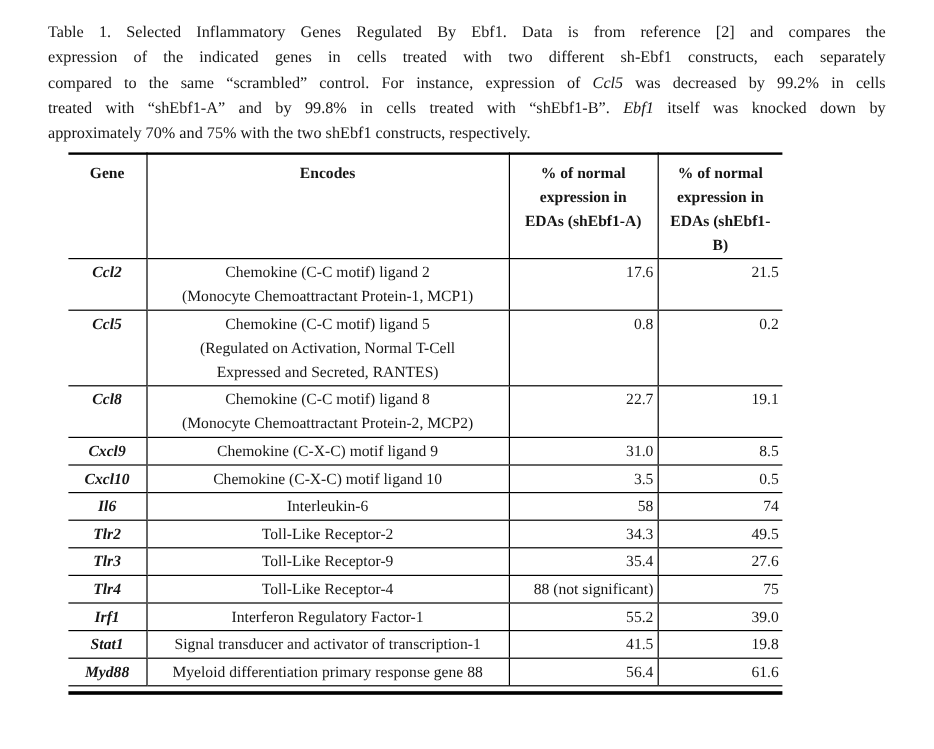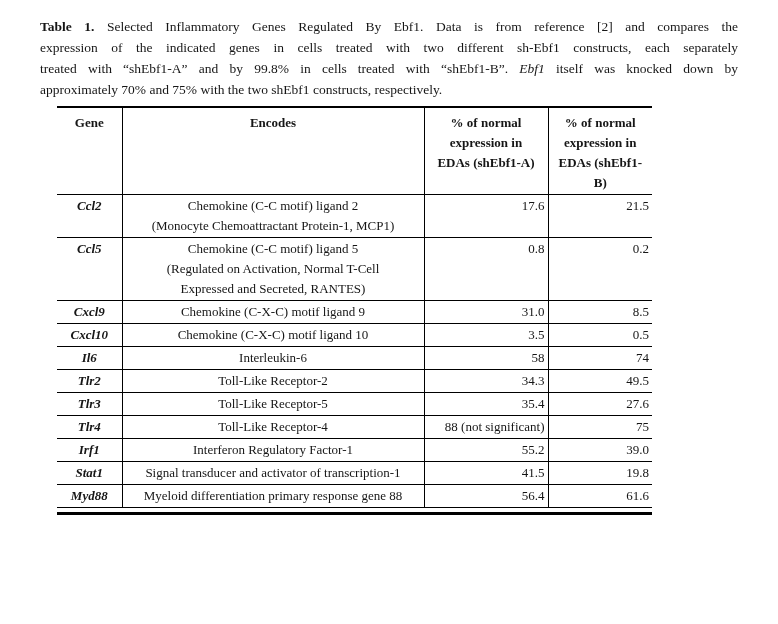--- a/index.html
+++ b/index.html
@@ -50,22 +50,23 @@
     width: 595px;
     margin-top: 4px;
     border-top: 3px solid #000;
     height: 0;
   }
 </style>
 </head>
 <body>
 
 <div class="caption">
-    <div class="cap-line"><span style="font-weight: bold;">Table 1.</span><span> Selected Inflammatory Genes Regulated By Ebf1. Data is from reference [2] and compares the</span></div>
+    <div class="cap-line"><span style="font-weight: normal;">Table 1.</span><span> Selected Inflammatory Genes Regulated By Ebf1. Data is from reference [2] and compares the</span></div>
     <div class="cap-line"><span>expression of the indicated genes in cells treated with two different sh-Ebf1 constructs, each separately</span></div>
+    <div class="cap-line"><span>compared to the same “scrambled” control. For instance, expression of </span><span style="font-style: italic;">Ccl5</span><span> was decreased by 99.2% in cells</span></div>
     <div class="cap-line"><span>treated with “shEbf1-A” and by 99.8% in cells treated with “shEbf1-B”. </span><span style="font-style: italic;">Ebf1</span><span> itself was knocked down by</span></div>
     <div class="cap-line"><span>approximately 70% and 75% with the two shEbf1 constructs, respectively.</span></div>
   </div>
 
 <div class="table-wrap">
   <table class="gene-table">
     <colgroup>
       <col style="width:65px">
       <col style="width:302px">
       <col style="width:124px">
@@ -94,20 +95,27 @@
         </tr>
         <tr>
           <td class="col-gene">Ccl5</td>
           <td class="col-encodes vline">Chemokine (C-C motif) ligand 5
 (Regulated on Activation, Normal T-Cell
 Expressed and Secreted, RANTES)</td>
           <td class="col-val vline">0.8</td>
           <td class="col-val vline">0.2</td>
         </tr>
         <tr>
+          <td class="col-gene">Ccl8</td>
+          <td class="col-encodes vline">Chemokine (C-C motif) ligand 8
+(Monocyte Chemoattractant Protein-2, MCP2)</td>
+          <td class="col-val vline">22.7</td>
+          <td class="col-val vline">19.1</td>
+        </tr>
+        <tr>
           <td class="col-gene">Cxcl9</td>
           <td class="col-encodes vline">Chemokine (C-X-C) motif ligand 9</td>
           <td class="col-val vline">31.0</td>
           <td class="col-val vline">8.5</td>
         </tr>
         <tr>
           <td class="col-gene">Cxcl10</td>
           <td class="col-encodes vline">Chemokine (C-X-C) motif ligand 10</td>
           <td class="col-val vline">3.5</td>
           <td class="col-val vline">0.5</td>
@@ -119,21 +127,21 @@
           <td class="col-val vline">74</td>
         </tr>
         <tr>
           <td class="col-gene">Tlr2</td>
           <td class="col-encodes vline">Toll-Like Receptor-2</td>
           <td class="col-val vline">34.3</td>
           <td class="col-val vline">49.5</td>
         </tr>
         <tr>
           <td class="col-gene">Tlr3</td>
-          <td class="col-encodes vline">Toll-Like Receptor-5</td>
+          <td class="col-encodes vline">Toll-Like Receptor-9</td>
           <td class="col-val vline">35.4</td>
           <td class="col-val vline">27.6</td>
         </tr>
         <tr>
           <td class="col-gene">Tlr4</td>
           <td class="col-encodes vline">Toll-Like Receptor-4</td>
           <td class="col-val vline">88 (not significant)</td>
           <td class="col-val vline">75</td>
         </tr>
         <tr>

